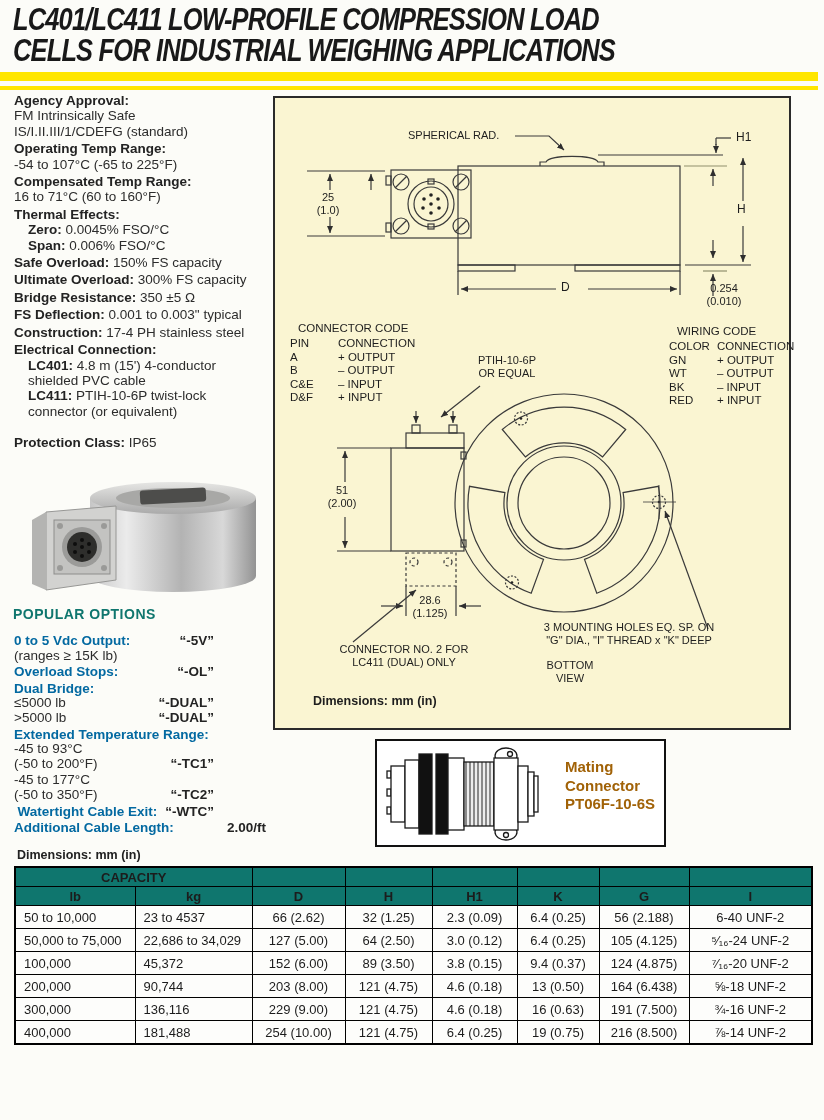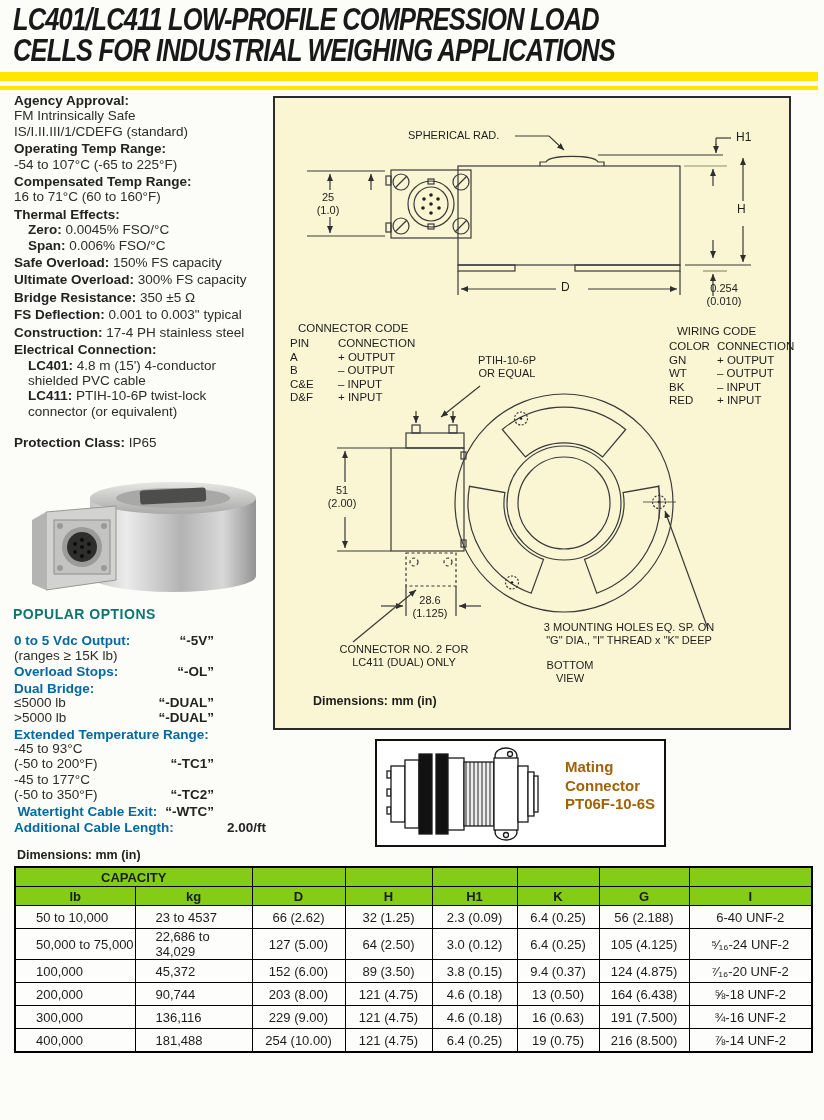--- a/index.html
+++ b/index.html
@@ -62,23 +62,23 @@
   
   .mc-box{position:absolute;left:375px;top:739px;width:291px;height:108px;background:#fff;border:2px solid #111;box-sizing:border-box;}
   .mc-label{position:absolute;left:188px;top:17px;font-weight:bold;font-size:15px;line-height:18.5px;color:#a16207;}
   .mc-box svg{position:absolute;left:8px;top:3px;}
 
   
   .tbl-note{position:absolute;left:17px;top:848px;font-weight:bold;font-size:12.5px;color:#222;}
   table.cap{position:absolute;left:14px;top:866px;border-collapse:collapse;table-layout:fixed;
             font-size:13px;color:#1c1c1c;border:2px solid #000;}
   table.cap th,table.cap td{border:1px solid #000;padding:0;}
-  table.cap th{background:#84cc16;font-weight:bold;height:18px;font-size:13px;}
+  table.cap th{background:#0f766e;font-weight:bold;height:18px;font-size:13px;}
   table.cap td{height:22px;text-align:center;background:#FDFDFB;}
-  table.cap td.capcol{text-align:left;padding-left:20px;}
+  table.cap td.capcol{text-align:left;padding-left:8px;}
 </style>
 </head>
 <body>
 
 <div class="page">
 
   <div class="title">
     <div>LC401/LC411 LOW-PROFILE COMPRESSION LOAD</div>
     <div>CELLS FOR INDUSTRIAL WEIGHING APPLICATIONS</div>
   </div>

